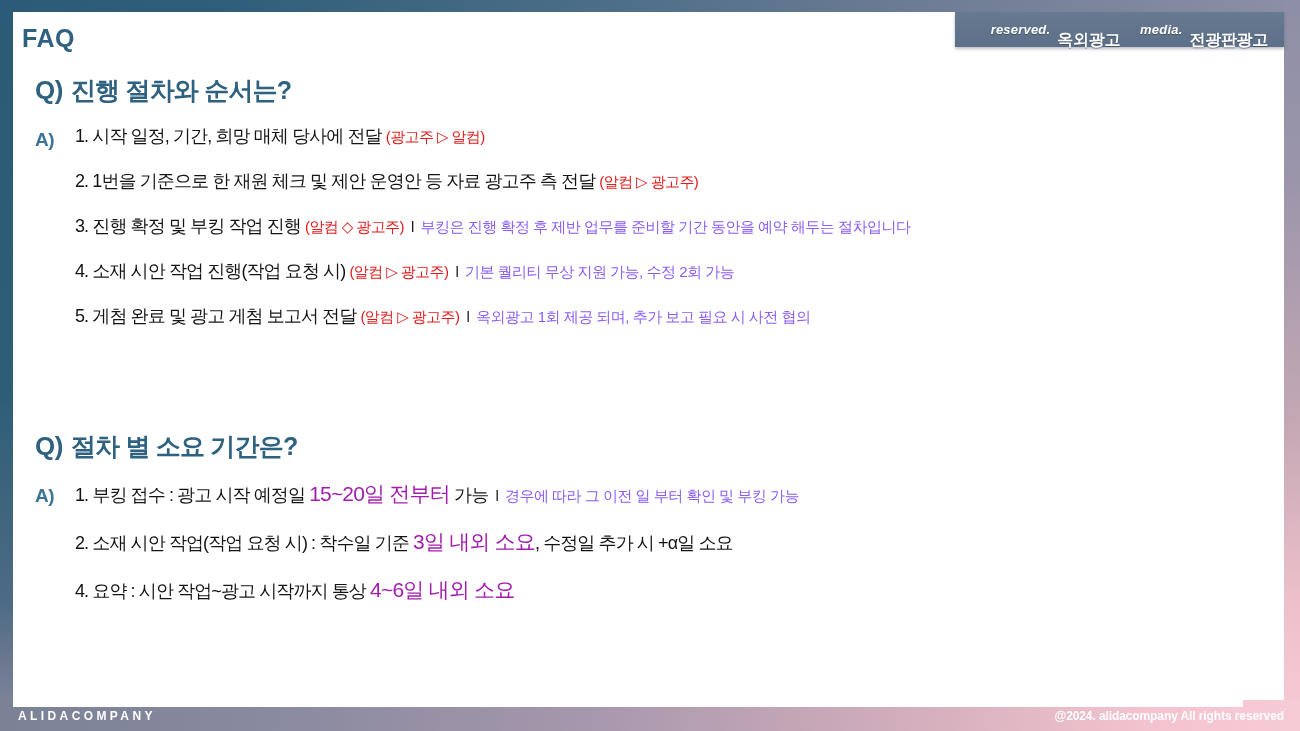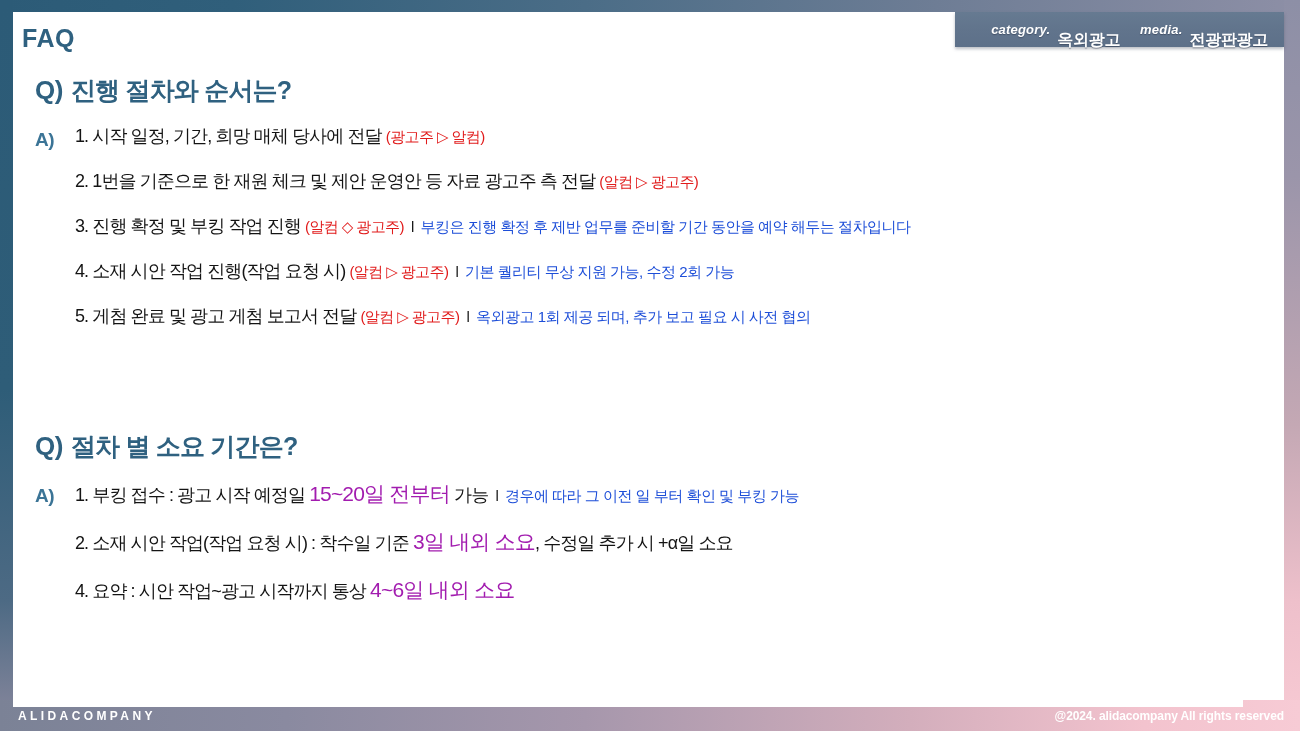--- a/index.html
+++ b/index.html
@@ -153,21 +153,21 @@
     font-size: 15px;
     letter-spacing: -0.6px;
   }
   .hl-lg {
     color: #a21caf;
     font-size: 21px;
     letter-spacing: -0.8px;
   }
   .note {
     font-size: 15px;
-    color: #1d4ed8;
+    color: #8b5cf6;
     letter-spacing: -0.5px;
   }
   .sep {
     font-size: 15px;
     color: #141414;
     padding: 0 3px;
   }
 
   
   .foot-left {
@@ -195,21 +195,21 @@
   <div class="frame-top"></div>
   <div class="frame-left"></div>
   <div class="frame-right"></div>
   <div class="frame-bottom"></div>
 
   <div class="page">
 
     <div class="faq-title">FAQ</div>
 
     <div class="cat-band">
-      <span class="cat-lbl">category.</span>
+      <span class="cat-lbl">reserved.</span>
       <span class="cat-val">옥외광고</span>
       <span class="cat-gap"></span>
       <span class="cat-lbl">media.</span>
       <span class="cat-val">전광판광고</span>
     </div>
 
     <div class="qa-block" id="block-1">
       <div class="q-row">
         <span class="q-mark">Q)</span>
         <span class="q-text">진행 절차와 순서는?</span>

